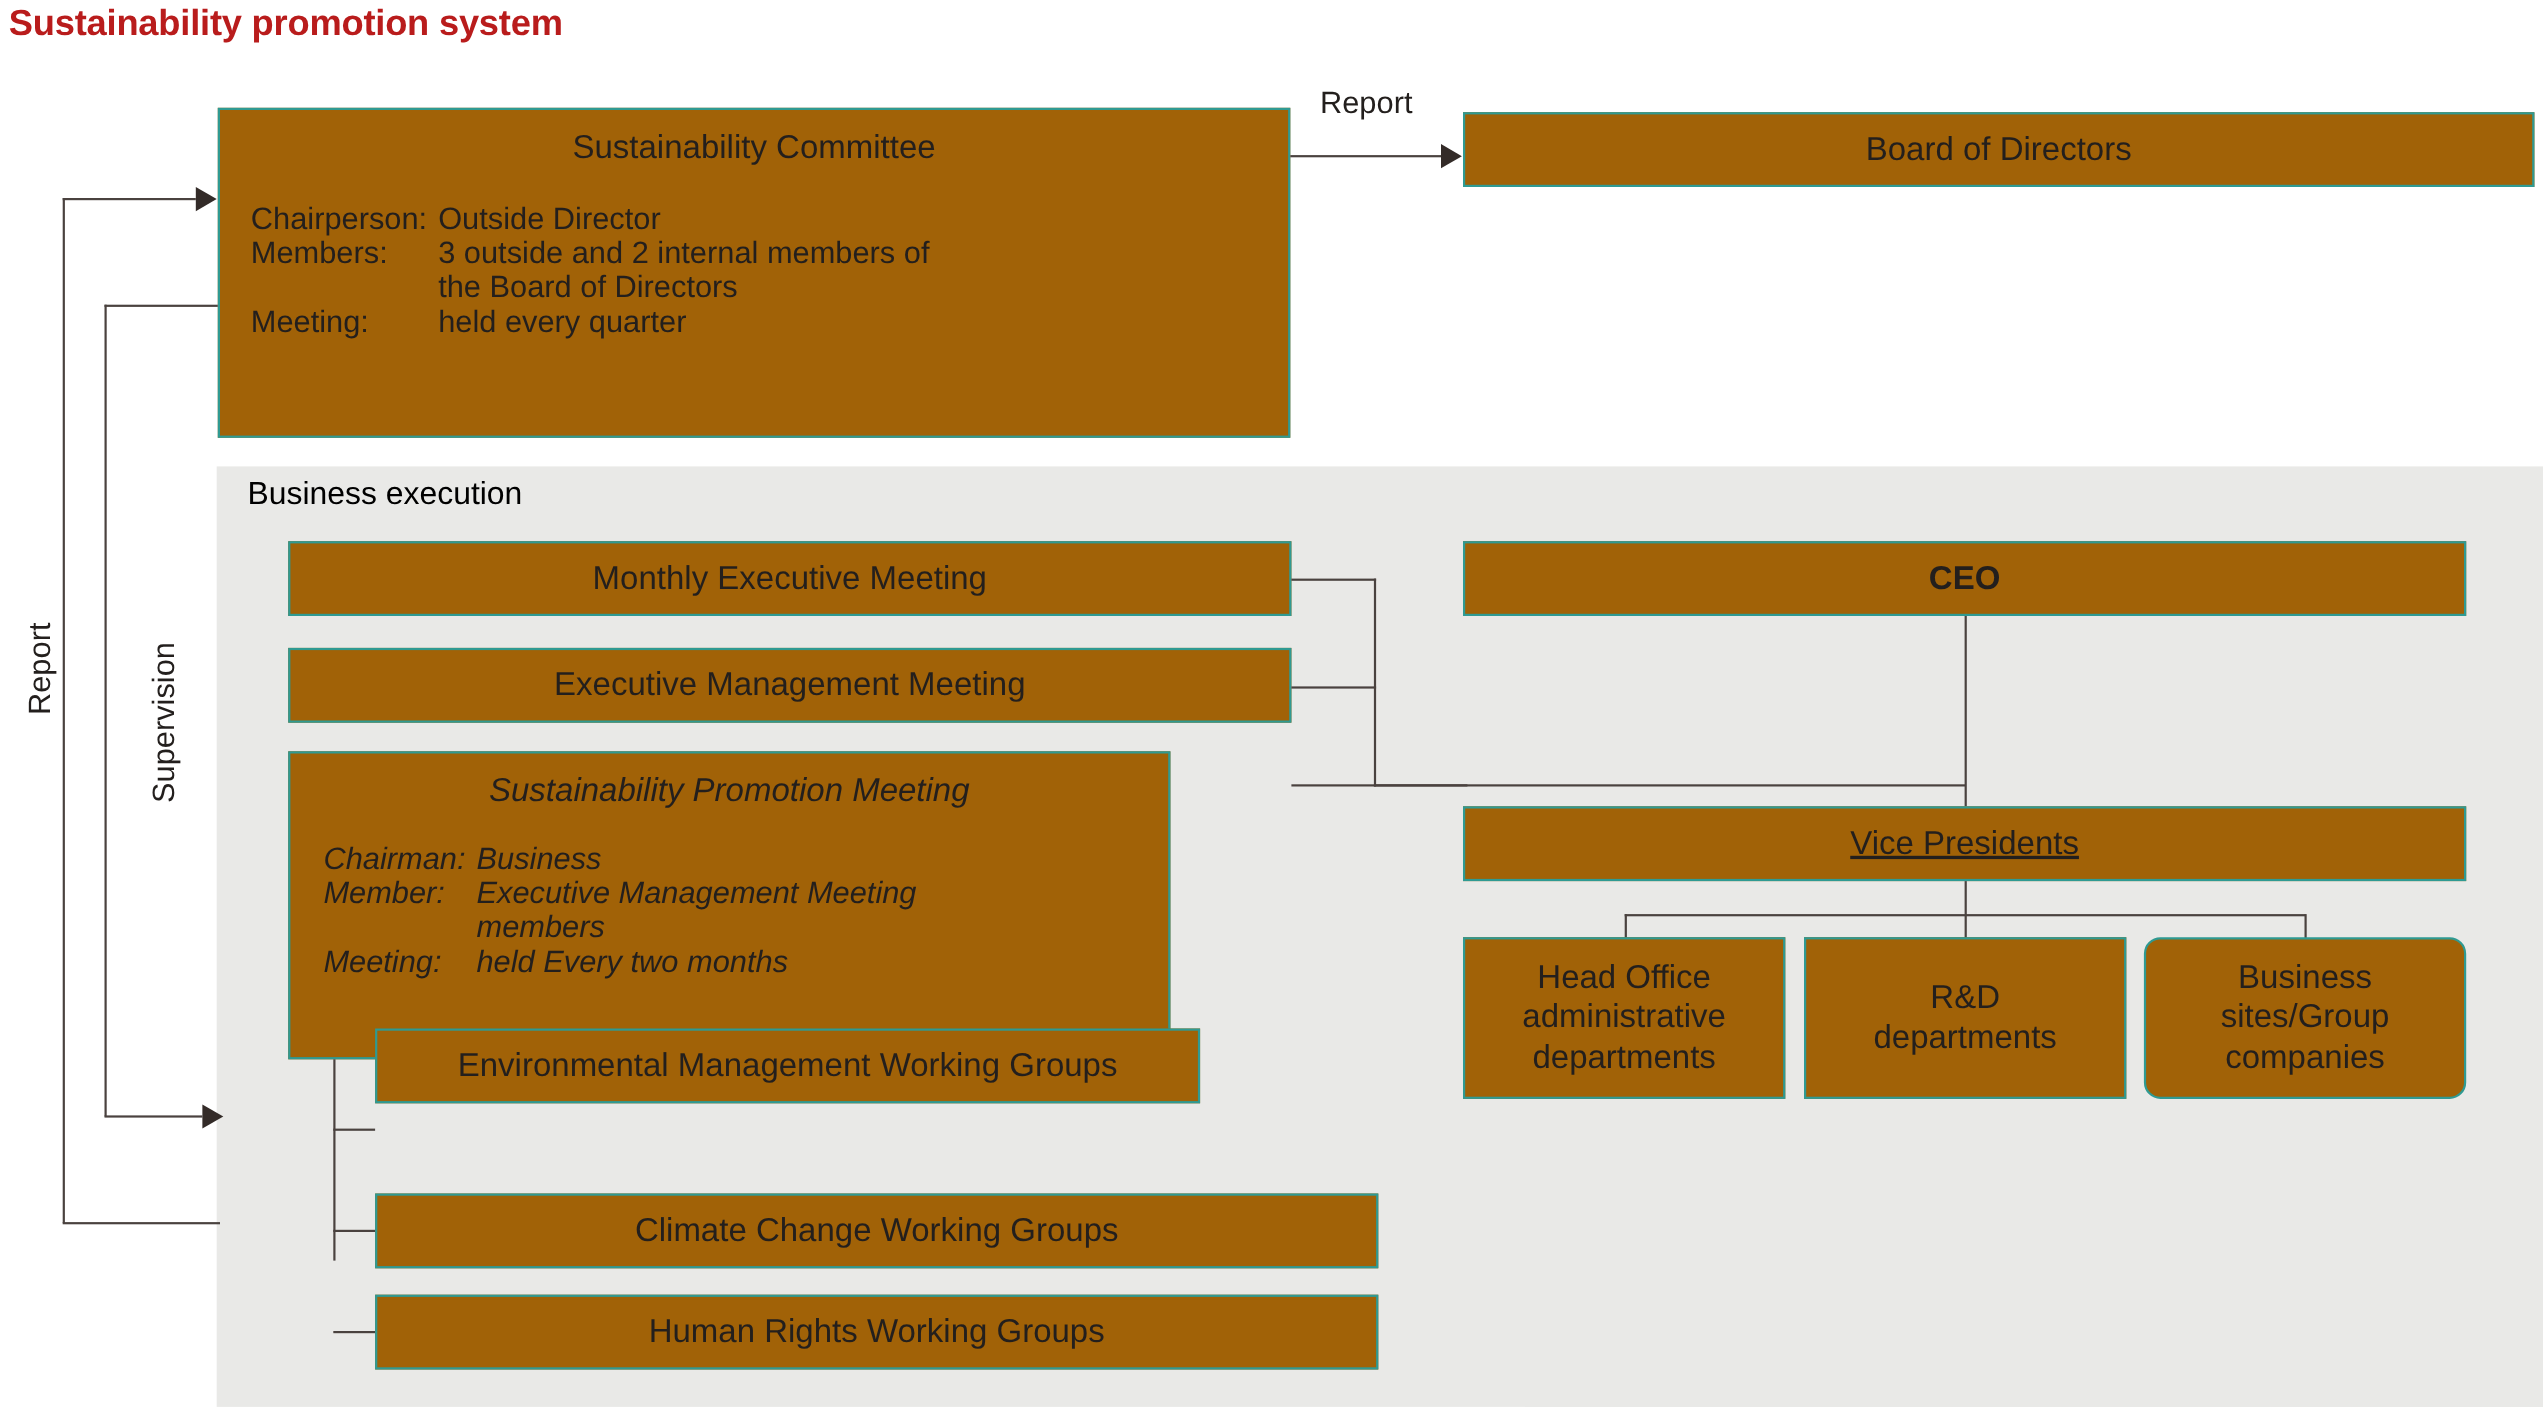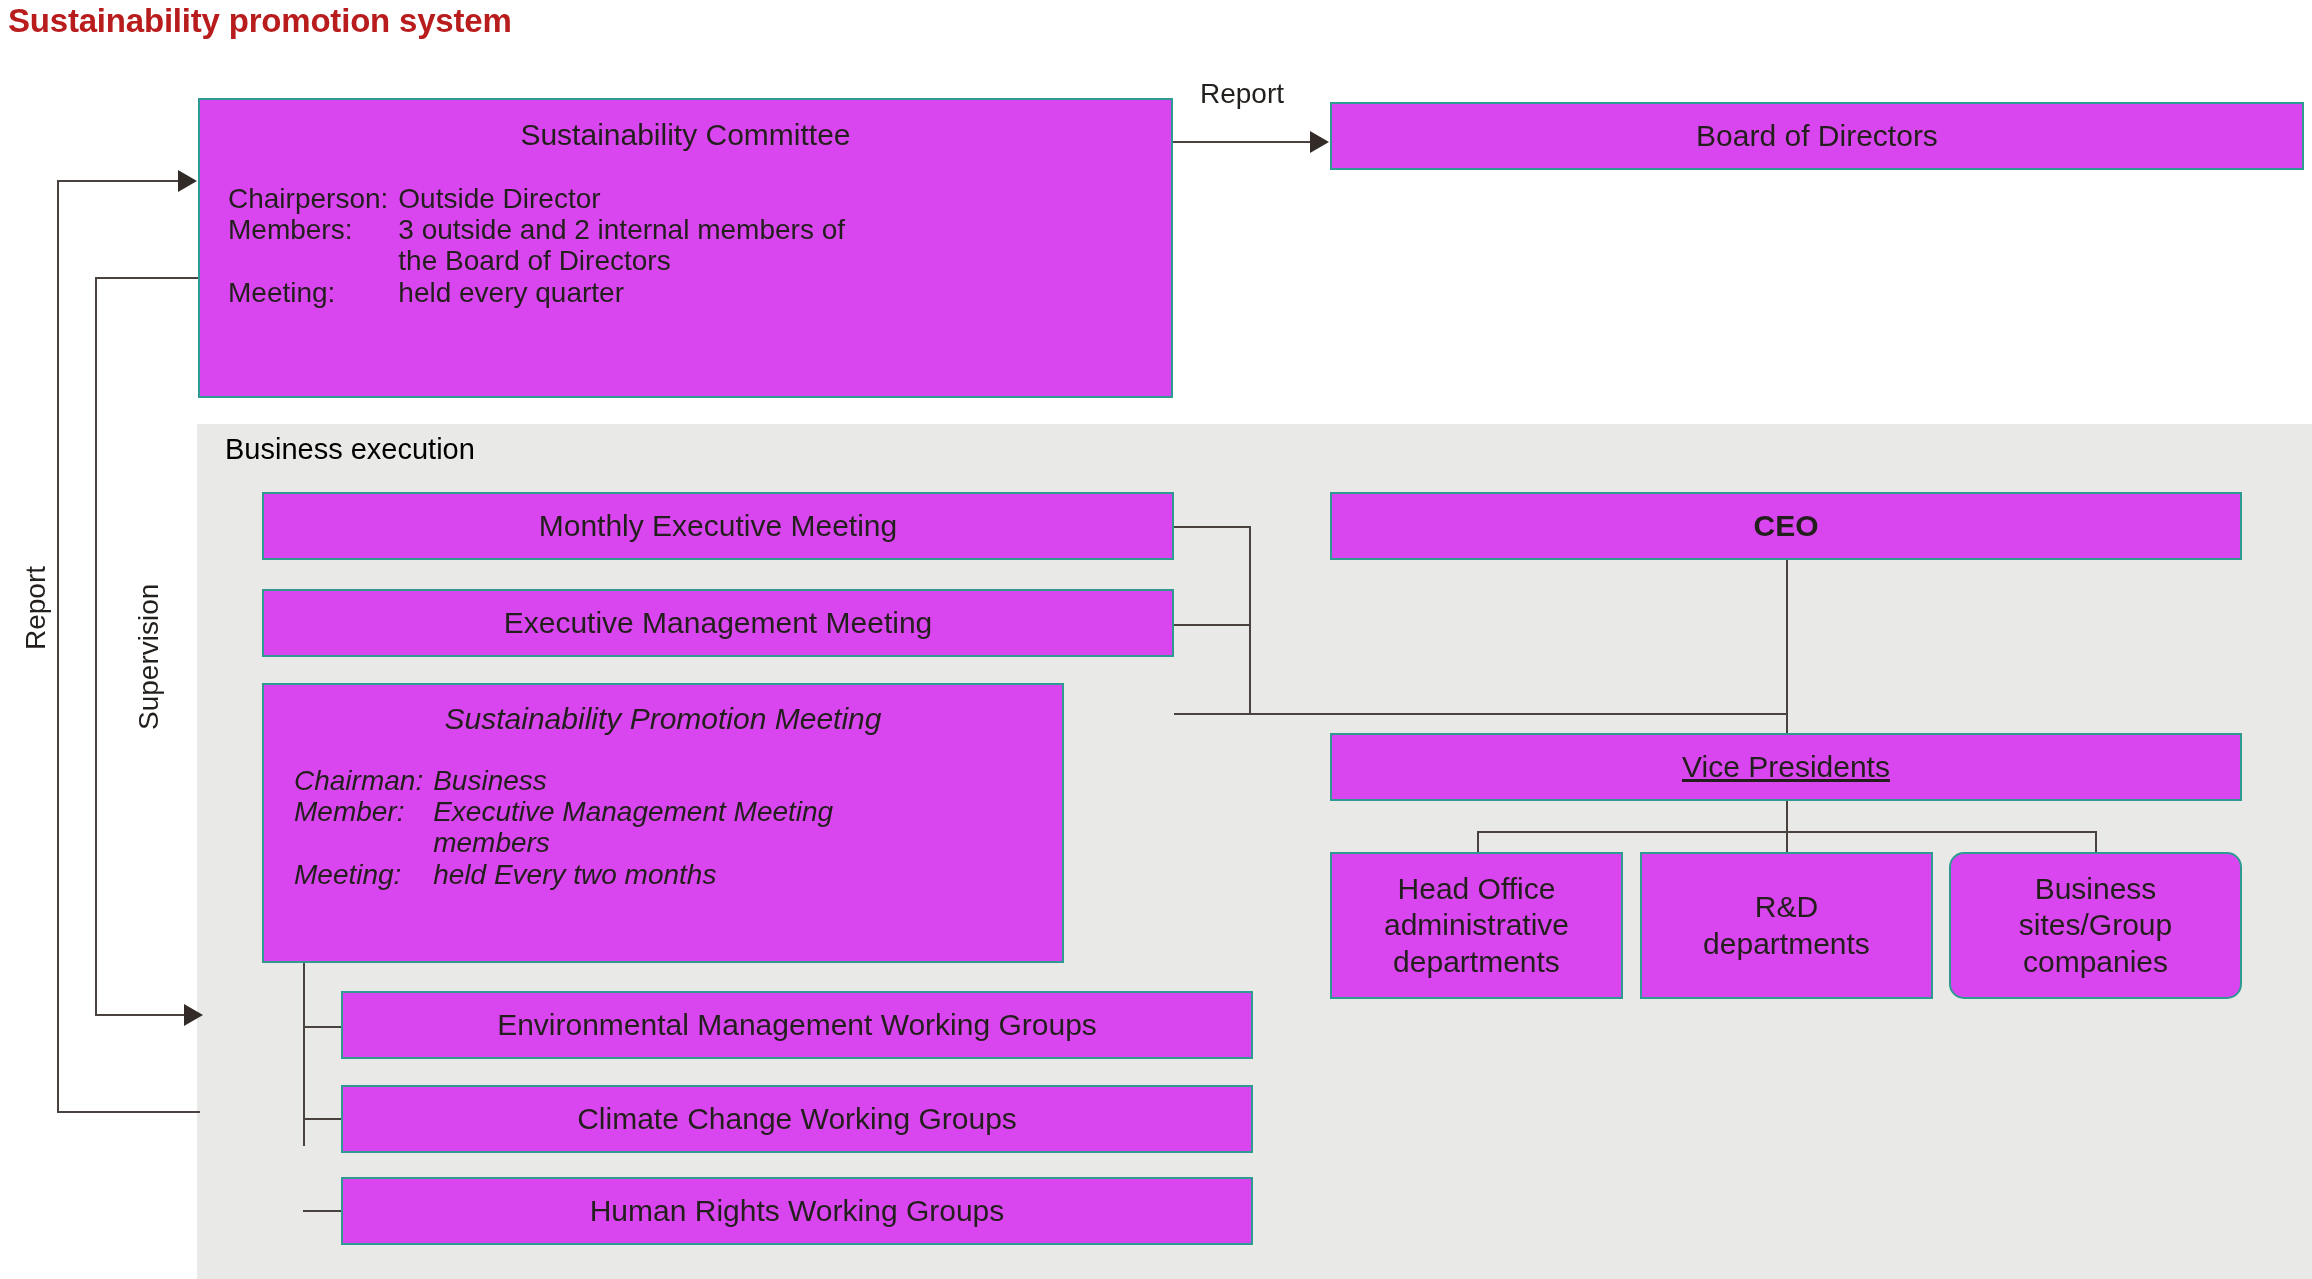--- a/index.html
+++ b/index.html
@@ -46,21 +46,21 @@
     top: 433px;
     font-size: 29px;
     color: #000000;
     white-space: nowrap;
   }
 
   
   .tbox {
     position: absolute;
     box-sizing: border-box;
-    background: #d946ef;
+    background: #a16207;
     border: 2.5px solid #2f9a92;
   }
   .tbox.center {
     display: flex;
     align-items: center;
     justify-content: center;
     text-align: center;
   }
   .box-title {
     font-size: 30px;
@@ -198,21 +198,21 @@
   <div class="ln-h thin" style="left:1174px; top:624px; width:77px;"></div>
   <div class="ln-h thin" style="left:1174px; top:713px; width:160px;"></div>
   <div class="ln-v thin" style="left:1249px; top:526px; height:189px;"></div>
   <div class="ln-h thin" style="left:1249px; top:713px; width:538px;"></div>
 
   <div class="ln-v thin" style="left:303px; top:963px; height:183px;"></div>
   <div class="ln-h thin" style="left:303px; top:1026px; width:38px;"></div>
   <div class="ln-h thin" style="left:303px; top:1118px; width:38px;"></div>
   <div class="ln-h thin" style="left:303px; top:1210px; width:38px;"></div>
 
-  <div class="tbox center" style="left:341px; top:991px; width:912px; height:68px;text-align:center;">
+  <div class="tbox center" style="left:341px; top:935px; width:750px; height:68px;text-align:center;">
     <span class="box-title">Environmental Management Working Groups</span>
   </div>
   <div class="tbox center" style="left:341px; top:1085px; width:912px; height:68px;">
     <span class="box-title">Climate Change Working Groups</span>
   </div>
   <div class="tbox center" style="left:341px; top:1177px; width:912px; height:68px;">
     <span class="box-title">Human Rights Working Groups</span>
   </div>
 
   <div class="tbox center" style="left:1330px; top:492px; width:912px; height:68px;font-weight:bold;">

